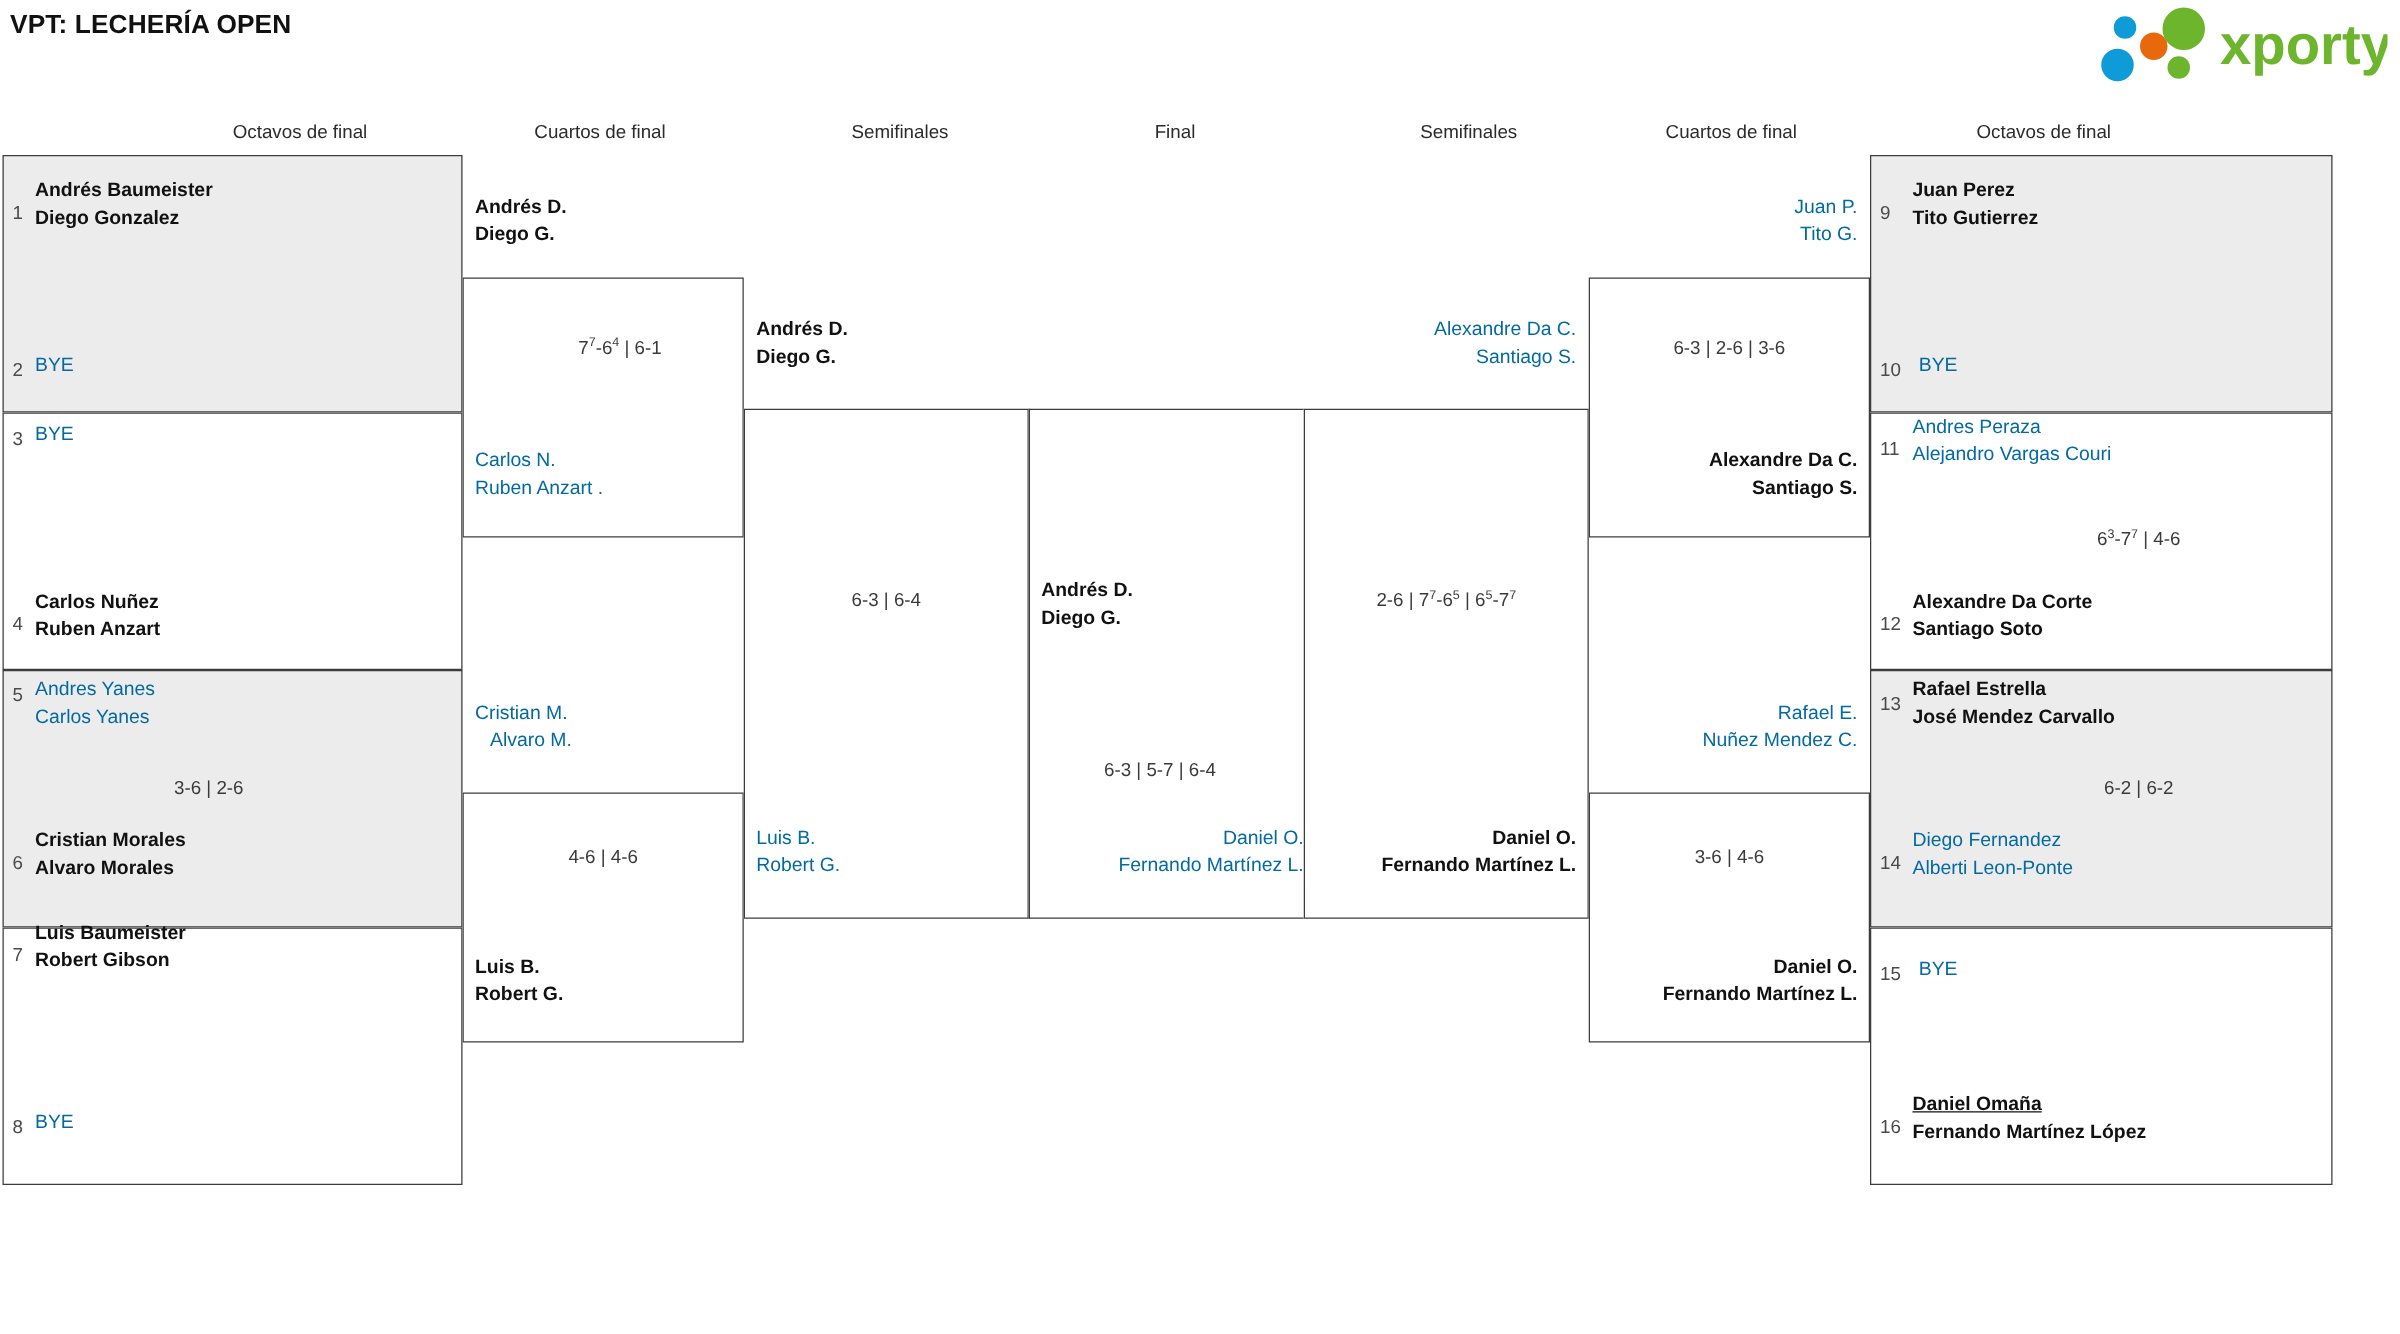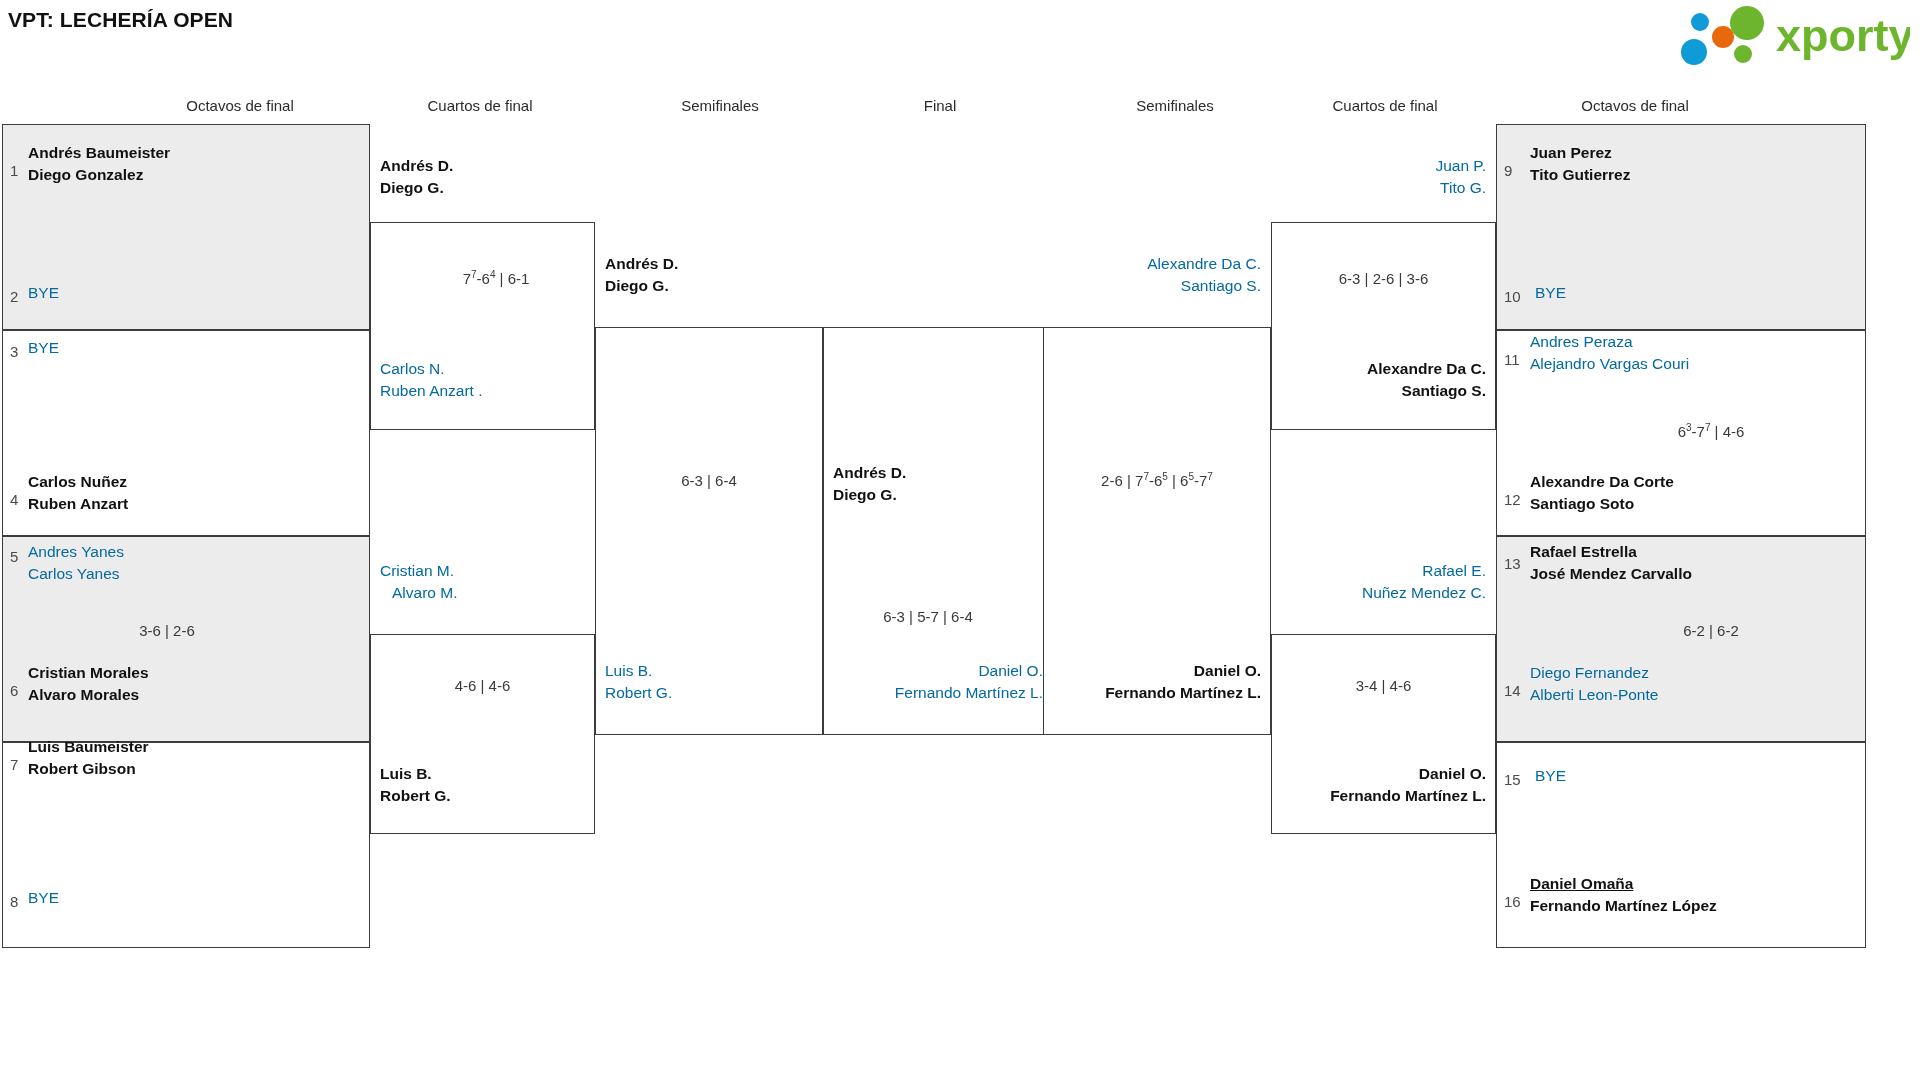--- a/index.html
+++ b/index.html
@@ -179,21 +179,21 @@
   <div class="team right win" style="left:1286px; top:380px; width:200px;">Santiago S.</div>
   <div class="team right" style="left:1286px; top:560px; width:200px;">Rafael E.</div>
   <div class="team right" style="left:1286px; top:582px; width:200px;">Nuñez Mendez C.</div>
   <div class="team right win" style="left:1286px; top:763px; width:200px;">Daniel O.</div>
   <div class="team right win" style="left:1286px; top:785px; width:200px;">Fernando Martínez L.</div>
 
   <div class="score" style="left:1271px; top:270px; width:225px; text-align:center;">
     <span>6-3 | 2-6 | 3-6</span>
   </div>
   <div class="score" style="left:1271px; top:677px; width:225px; text-align:center;">
-    <span>3-4 | 4-6</span>
+    <span>3-6 | 4-6</span>
   </div>
 
   <div class="box shade" style="left:1496px; top:124px; width:370px; height:206px;"></div>
   <div class="box" style="left:1496px; top:330px; width:370px; height:206px;"></div>
   <div class="box shade" style="left:1496px; top:536px; width:370px; height:206px;"></div>
   <div class="box" style="left:1496px; top:742px; width:370px; height:206px;"></div>
 
   <div class="seed" style="left:1504px; top:163px;">9</div>
   <div class="team win" style="left:1530px; top:142px;">Juan Perez</div>
   <div class="team win" style="left:1530px; top:164px;">Tito Gutierrez</div>

